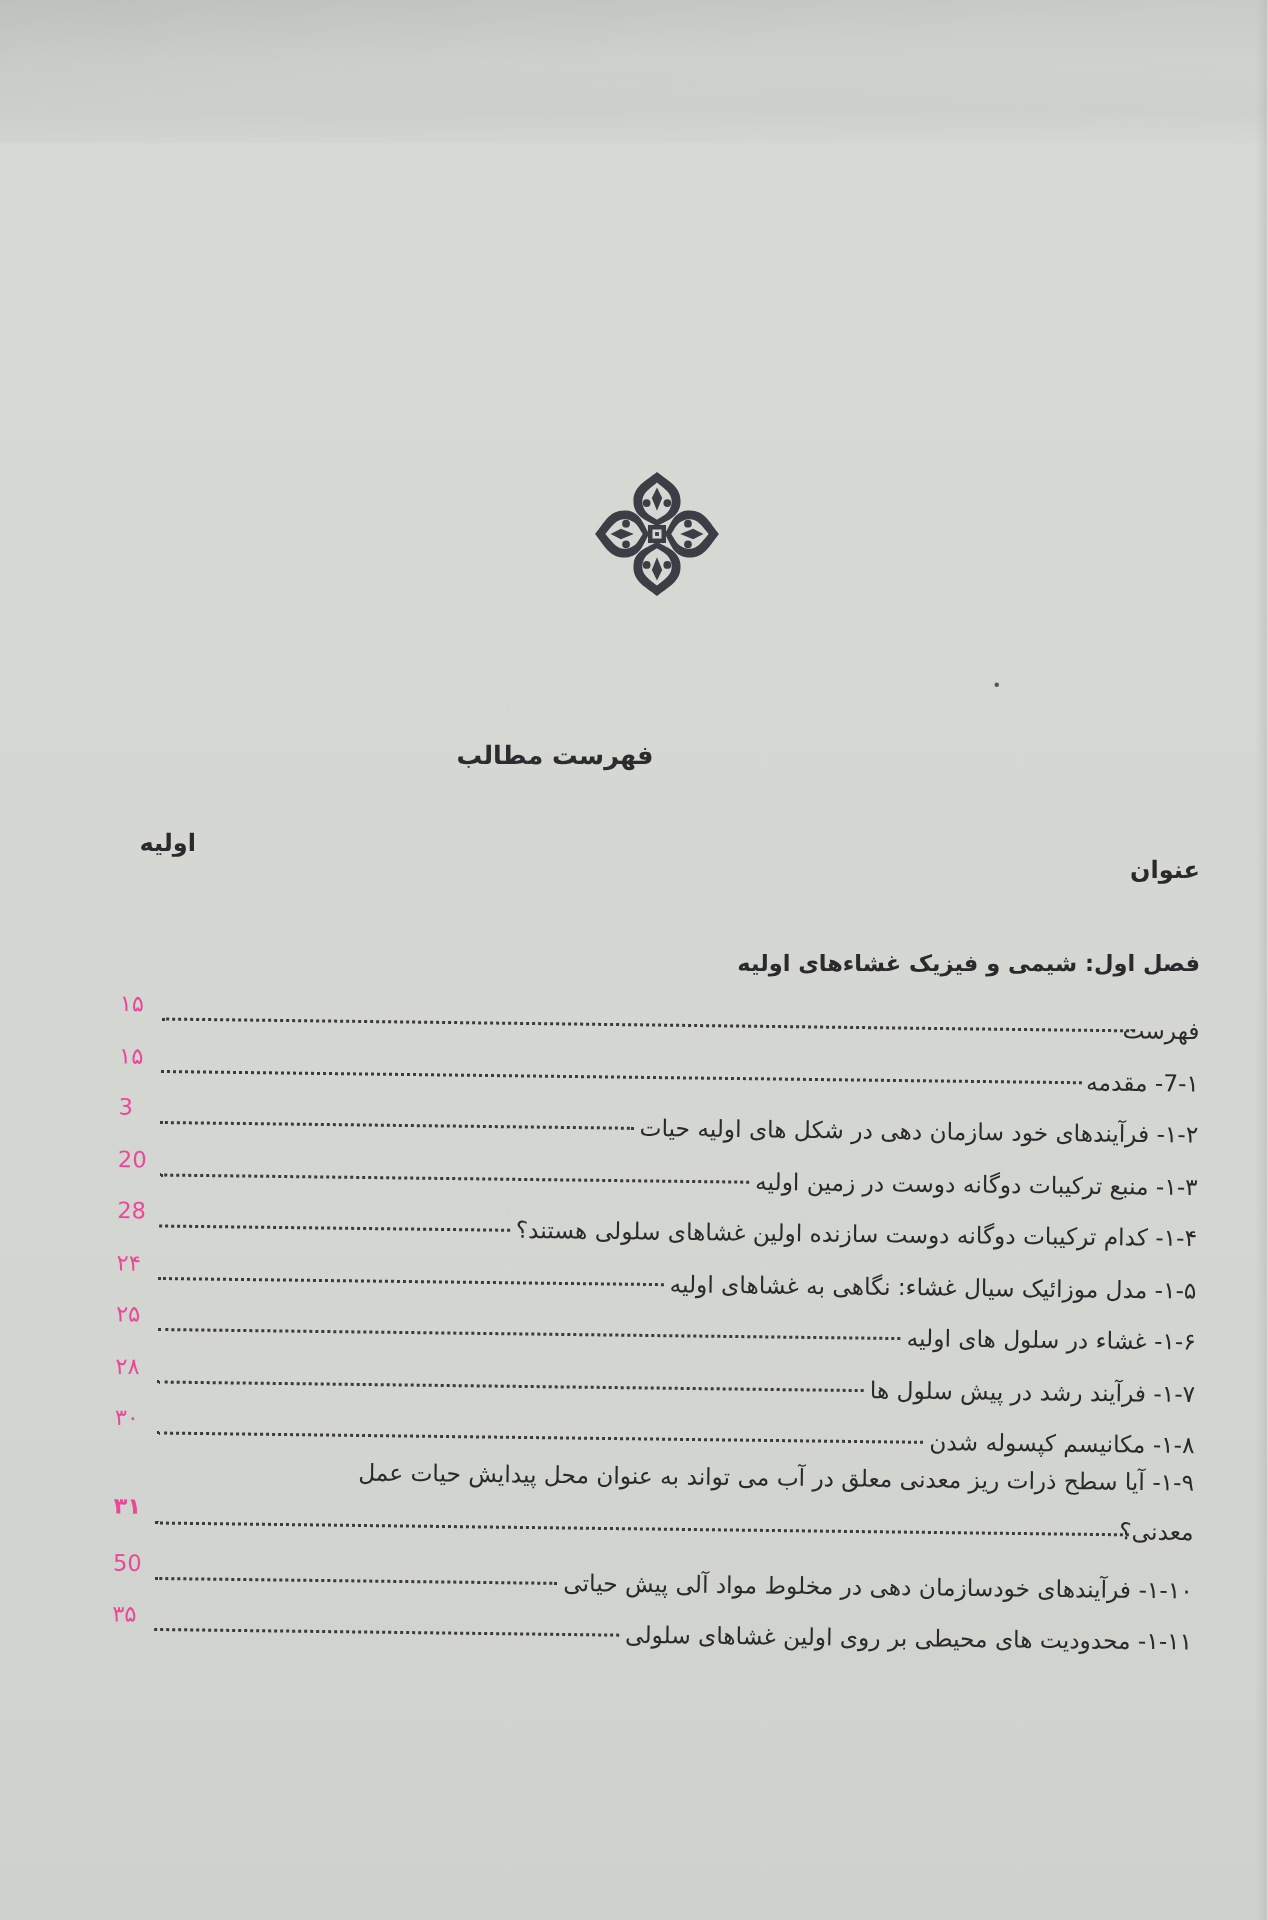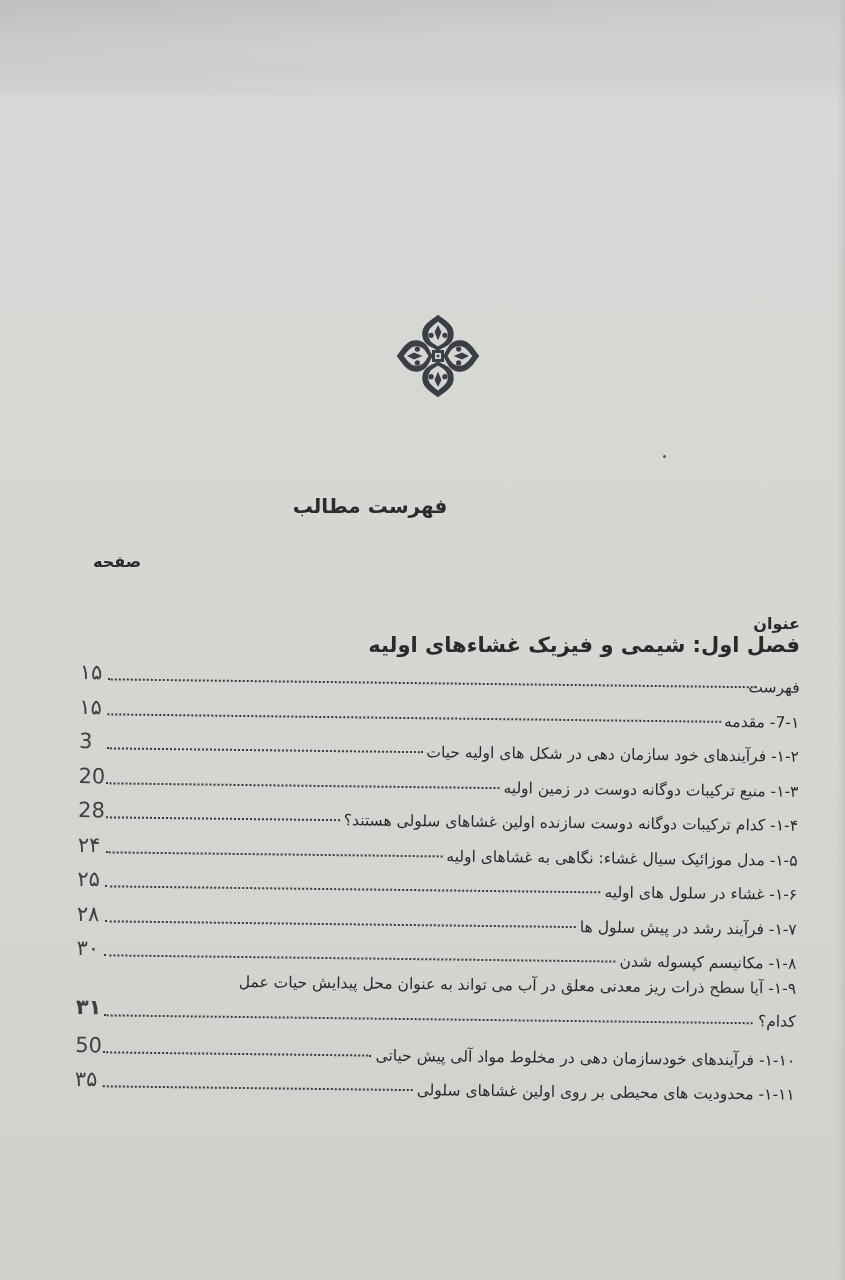--- a/index.html
+++ b/index.html
@@ -34,46 +34,45 @@
       top: 313px;
       width: 86px;
       height: 86px;
     }
     .page-title {
       position: absolute;
       left: 0; width: 740px;
       top: 494px;
       text-align: center;
       direction: rtl;
-      font-size: 20px;
+      font-size: 17px;
       font-weight: bold;
       color: #2c2c2e;
     }
     .col-page {
       position: absolute;
       left: 93px;
       top: 552px;
       font-size: 16px;
       font-weight: bold;
       direction: rtl;
     }
     .col-title {
       position: absolute;
       right: 45px;
       top: 570px;
       font-size: 16px;
       font-weight: bold;
       direction: rtl;
-      margin-top: 44px;
     }
     .chapter {
       position: absolute;
       right: 45px;
       top: 633px;
-      font-size: 21px;
+      font-size: 15px;
       font-weight: bold;
       direction: rtl;
     }
     .toc {
       position: absolute;
       left: 80px;
       top: 660px;
       width: 720px;
       transform: rotate(0.7deg);
       transform-origin: left top;
@@ -96,23 +95,23 @@
       position: absolute;
       left: 28px;
       top: 18px;
       height: 0;
       border-bottom: 2px dotted #3a3a3c;
     }
     .toc-row .pg {
       position: absolute;
       left: 0;
       top: 0;
-      font-size: 21px;
+      font-size: 15px;
       direction: ltr;
-      color: #404040;
+      color: #ec4899;
     }
     .toc-row.two-line {
       height: 62px;
     }
     .toc-row.two-line .title {
       top: 0;
       right: 0;
       width: 720px;
       text-align: justify;
     }
@@ -173,21 +172,21 @@
     <circle cx="74" cy="42" r="3"></circle>
       <circle cx="74" cy="58" r="3"></circle>
     <rect x="43" y="43" width="14" height="14"></rect>
   </g>
   <rect x="46.5" y="46.5" width="7" height="7" fill="#d5d7d3"></rect>
   <rect x="48.5" y="48.5" width="3" height="3" fill="#3b3e45"></rect>
 </svg>
 
 <div class="page-title">فهرست مطالب</div>
 
-<div class="col-page">صفحه</div>
+<div class="col-page">اولیه</div>
 <div class="col-title">عنوان</div>
 
 <div class="chapter">فصل اول: شیمی و فیزیک غشاءهای اولیه</div>
 
 <div class="toc">
 
   <div class="toc-row">
     <span class="pg">۱۵</span>
     <span class="leader" style="right: 43px;"></span>
     <span class="title">فهرست</span>
@@ -238,21 +237,21 @@
   <div class="toc-row">
     <span class="pg">۳۰</span>
     <span class="leader" style="right: 181px;"></span>
     <span class="title">۱-۸- مکانیسم کپسوله شدن</span>
   </div>
 
   <div class="toc-row two-line">
     <span class="title">۱-۹- آیا سطح ذرات ریز معدنی معلق در آب می تواند به عنوان محل پیدایش حیات عمل</span>
     <span class="pg">۳۱</span>
     <span class="leader" style="right: 43px;"></span>
-    <span class="title2">کدام؟</span>
+    <span class="title2">معدنی؟</span>
   </div>
 
   <div class="toc-row">
     <span class="pg">50</span>
     <span class="leader" style="right: 424px;"></span>
     <span class="title">۱-۱۰- فرآیندهای خودسازمان دهی در مخلوط مواد آلی پیش حیاتی</span>
   </div>
 
   <div class="toc-row">
     <span class="pg">۳۵</span>

